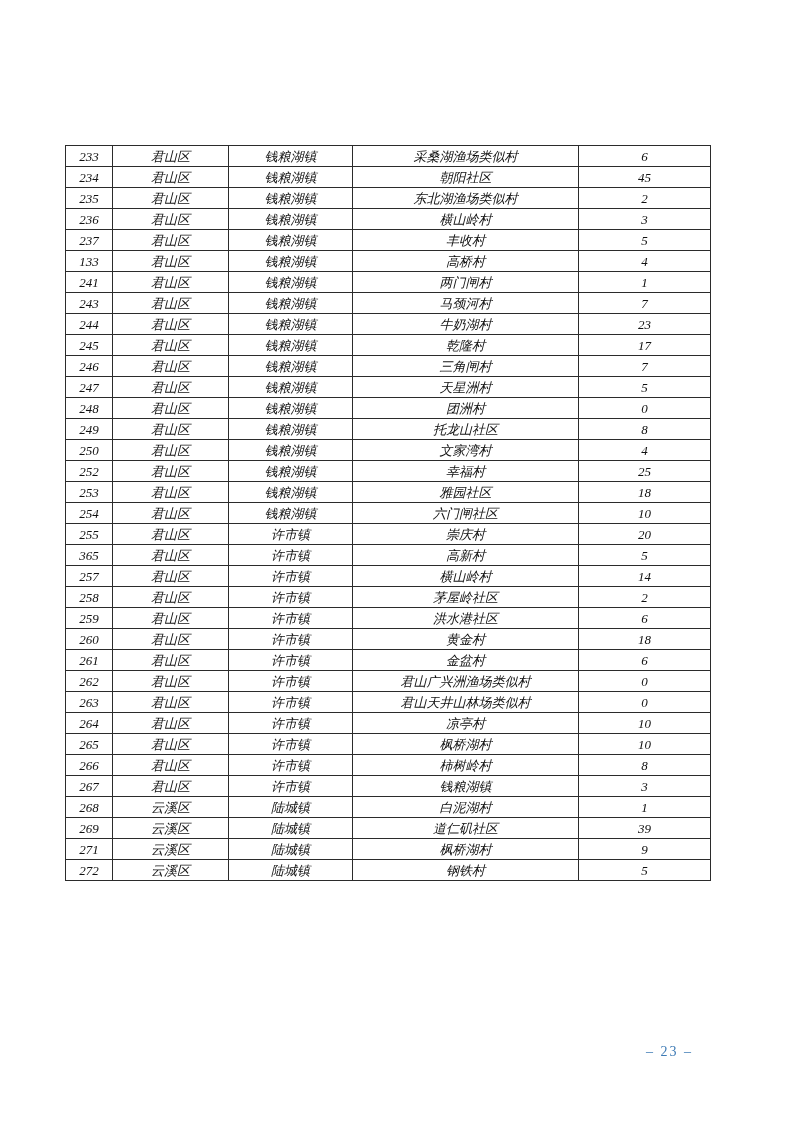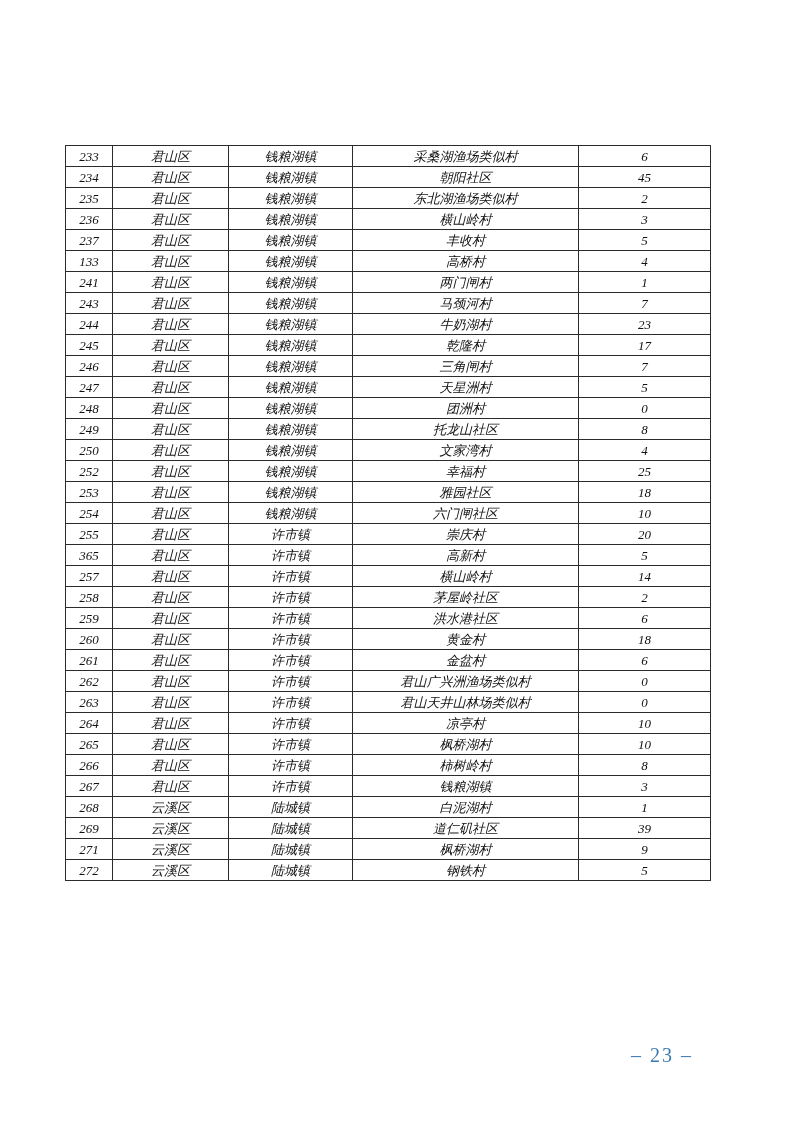--- a/index.html
+++ b/index.html
@@ -38,21 +38,21 @@
   }
   .col-index   { width: 47px; }
   .col-district{ width: 116px; }
   .col-town    { width: 124px; }
   .col-village { width: 226px; }
   .col-count   { width: 132px; }
   .page-number {
     position: absolute;
     right: 100px;
     top: 1044px;
-    font-size: 20px;
+    font-size: 14px;
     letter-spacing: 2px;
     color: #3d7ab5;
     font-family: "Liberation Serif", "DejaVu Serif", serif;
     text-align: right;
   }
 </style>
 </head>
 <body>
 
 <div class="page">

